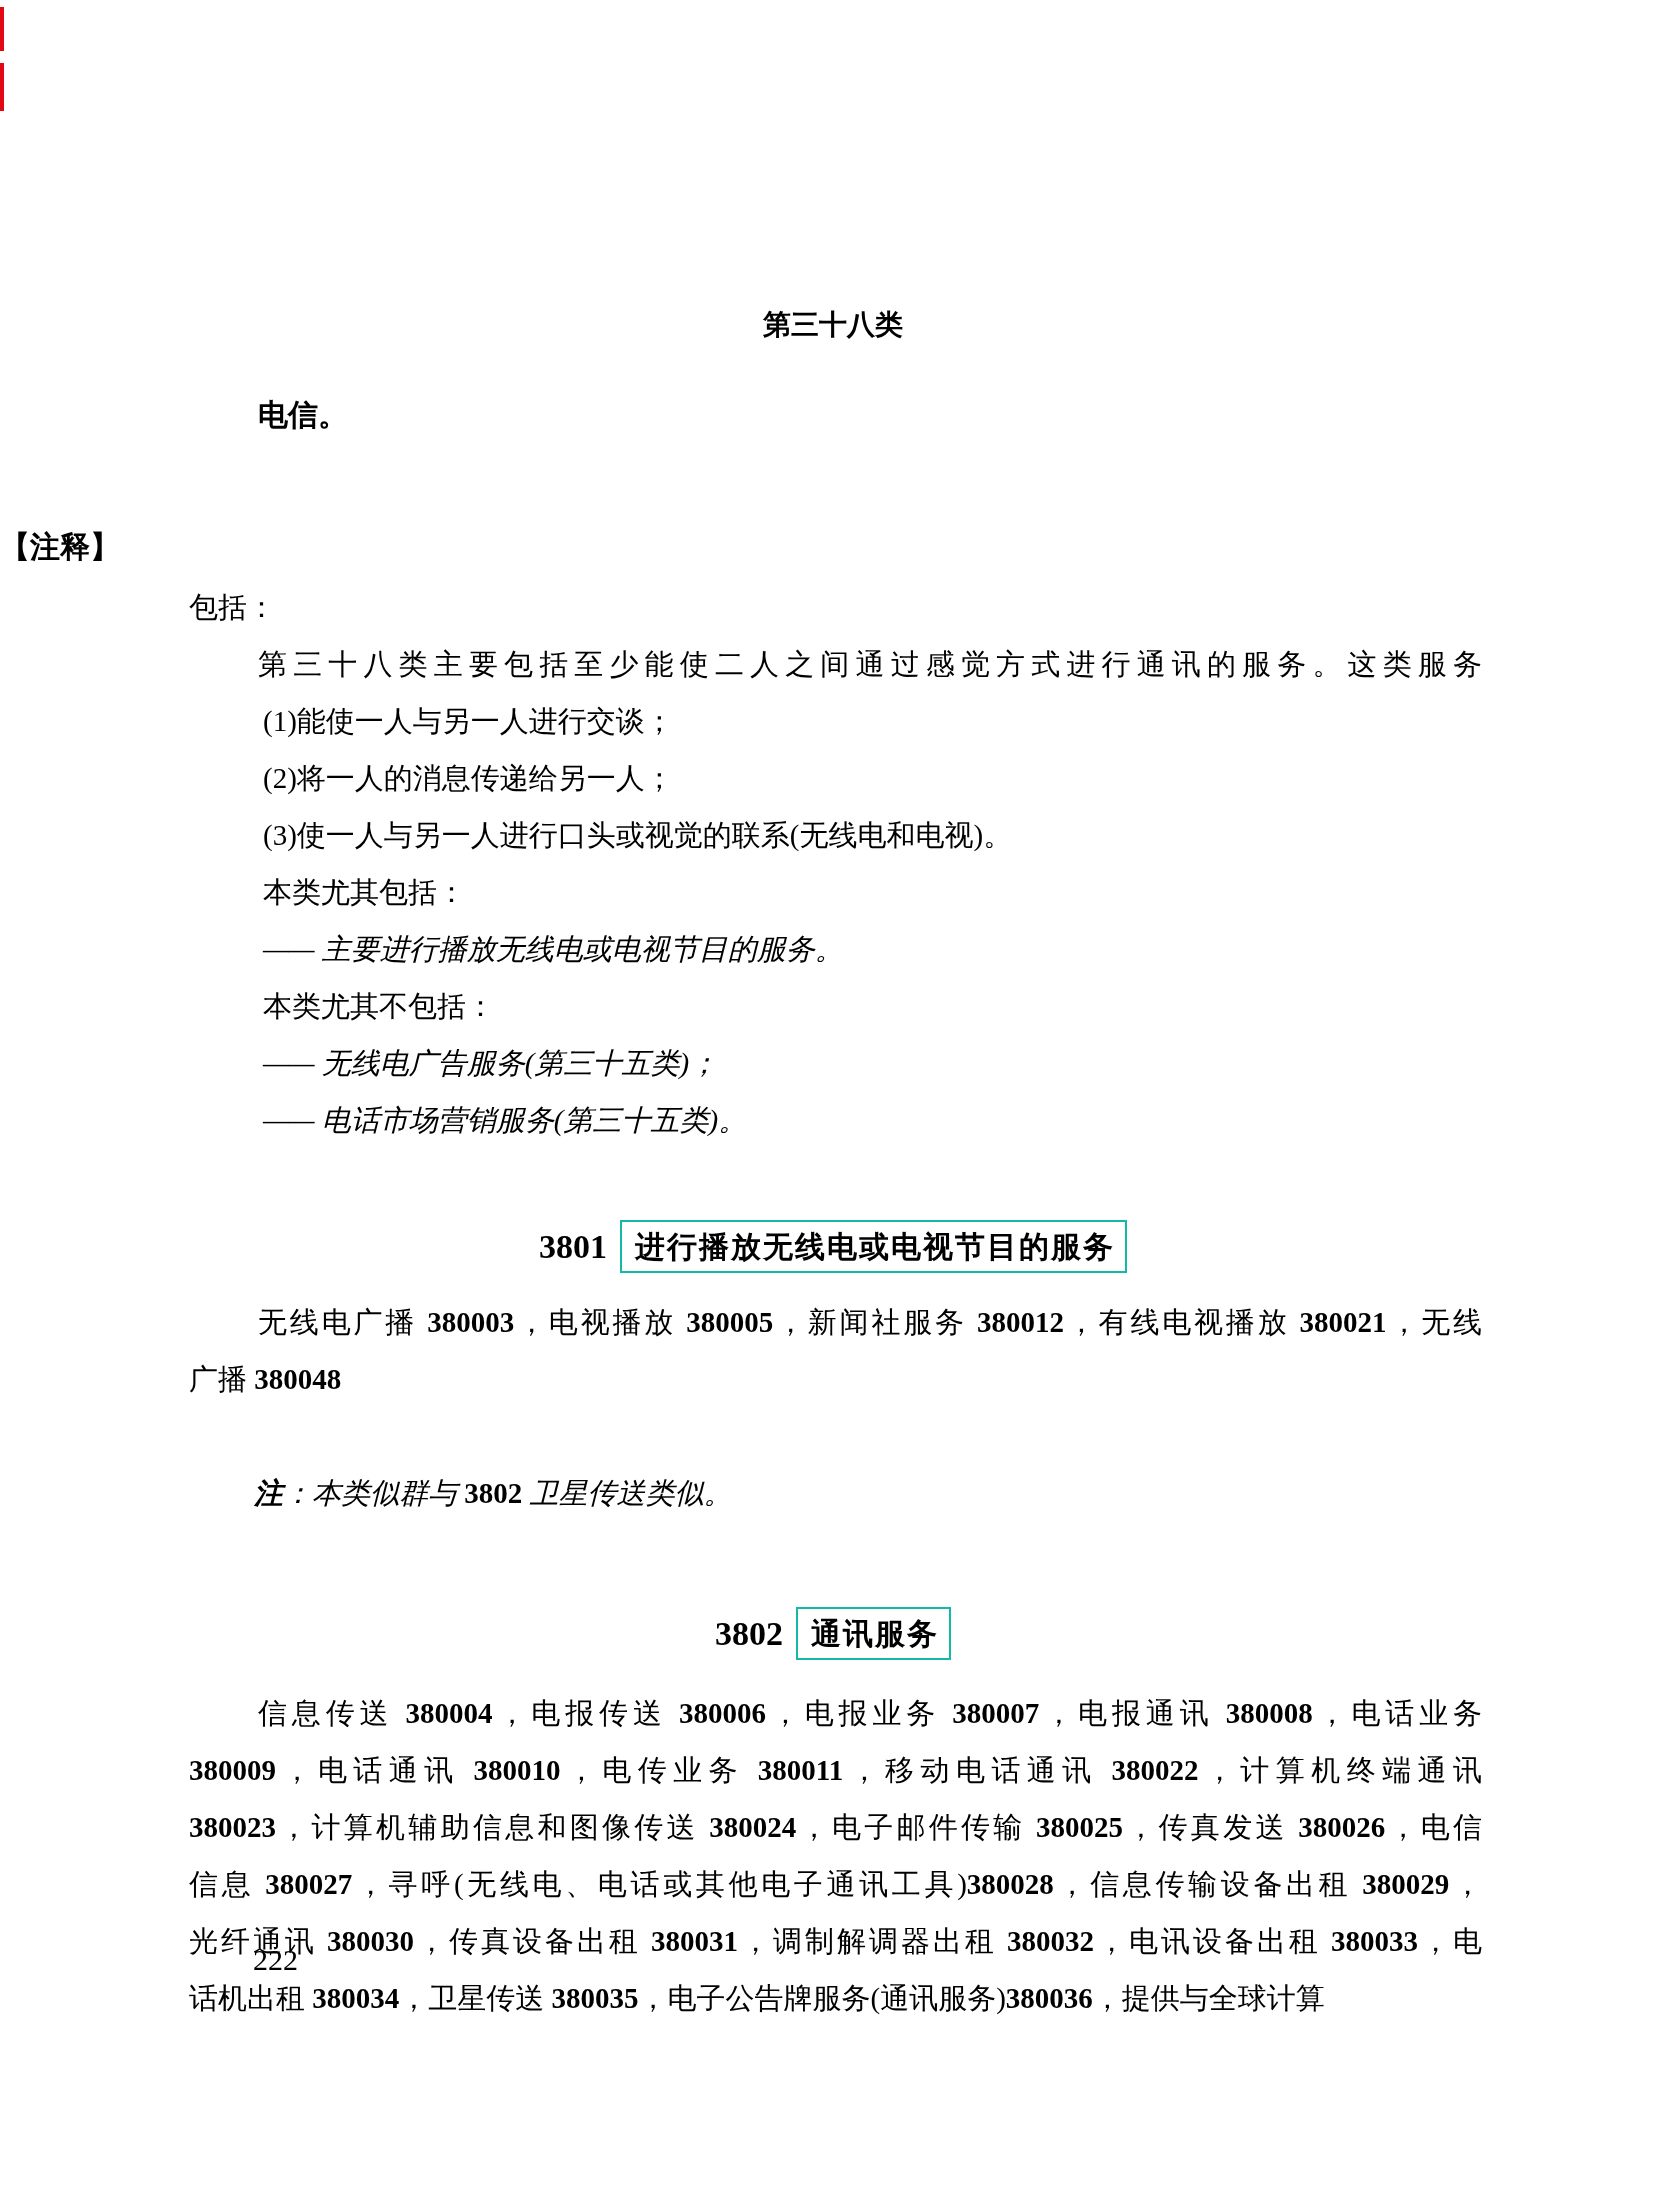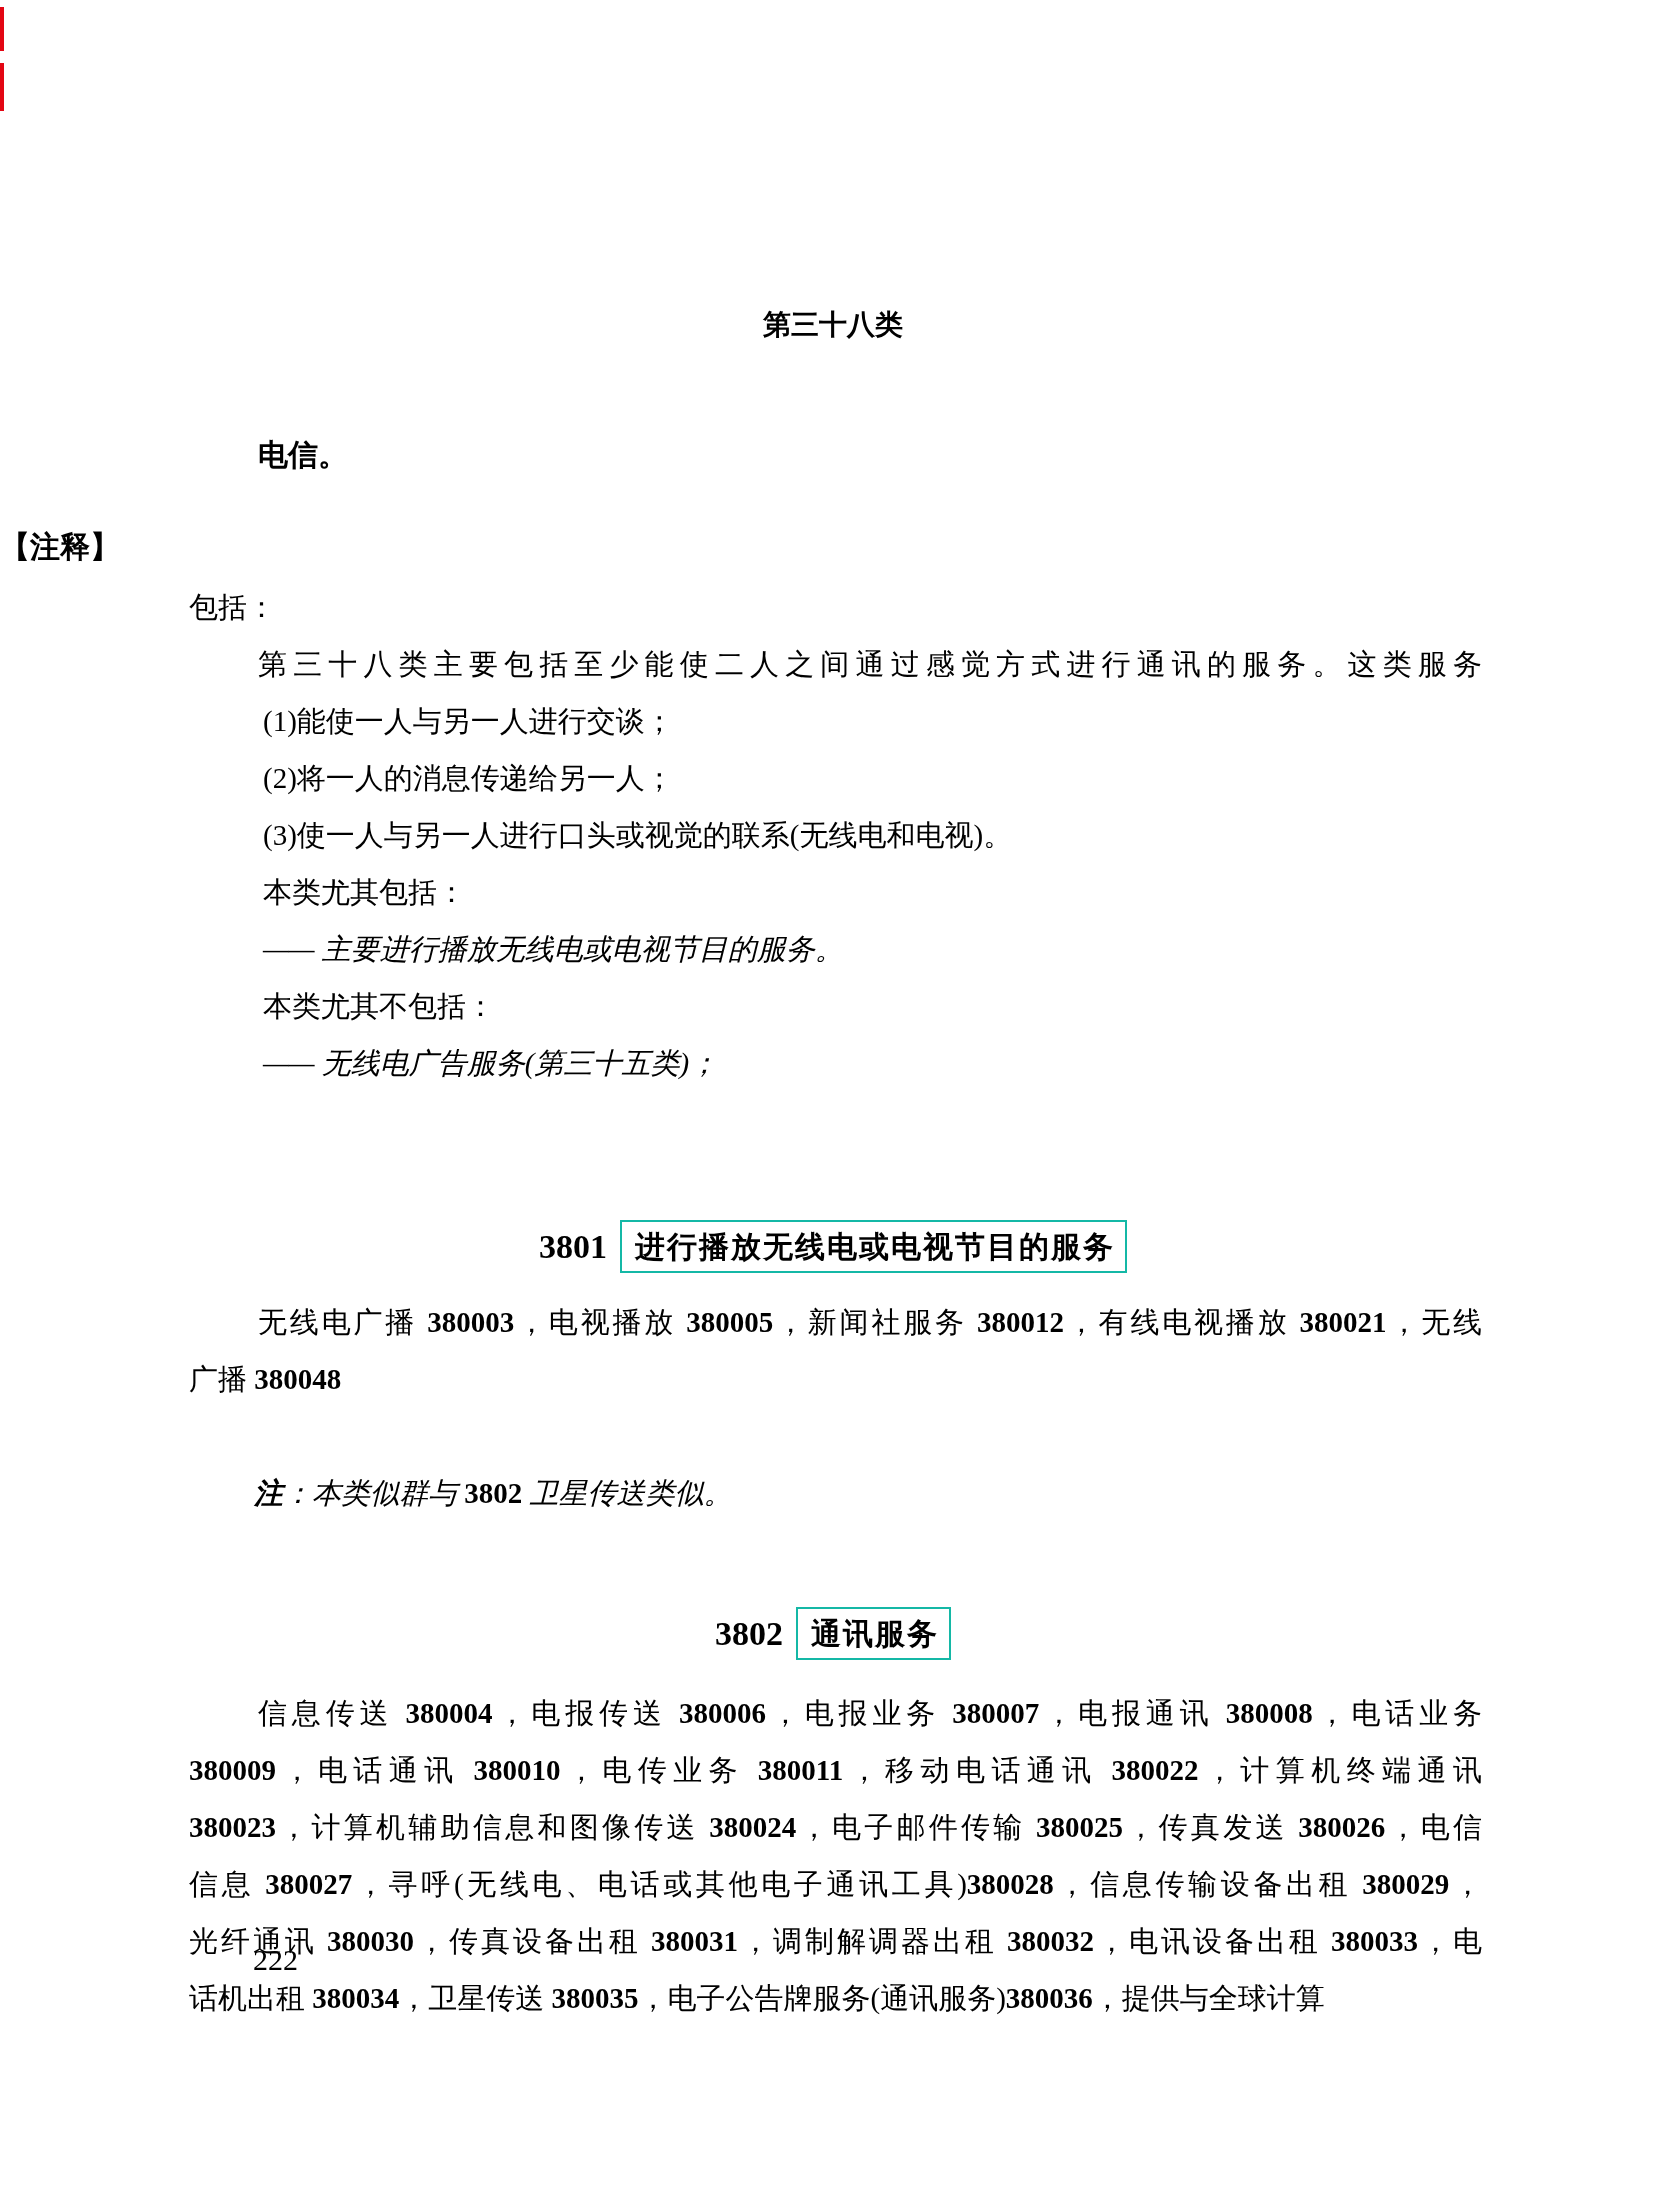--- a/index.html
+++ b/index.html
@@ -27,21 +27,21 @@
     top: 302px; left: 0; right: 0;
     margin: 0;
     text-align: center;
     font-family: "Liberation Sans", sans-serif;
     font-weight: bold;
     font-size: 28px;
     line-height: 46px;
   }
   .class-name {
     position: absolute;
-    top: 436px; left: 258px;
+    top: 396px; left: 258px;
     font-family: "Liberation Sans", sans-serif;
     font-weight: bold;
     font-size: 30px;
     line-height: 37px;
   }
   .notes-header {
     position: absolute;
     top: 528px; left: 0; right: 0;
     text-align: left;
     font-family: "Liberation Sans", sans-serif;
@@ -128,20 +128,21 @@
   <div class="textblock notes-body">
     <div class="ln">包括：</div>
     <div class="ln first jl">第三十八类主要包括至少能使二人之间通过感觉方式进行通讯的服务。这类服务</div>
     <div class="ln ind">(1)能使一人与另一人进行交谈；</div>
     <div class="ln ind">(2)将一人的消息传递给另一人；</div>
     <div class="ln ind">(3)使一人与另一人进行口头或视觉的联系(无线电和电视)。</div>
     <div class="ln ind">本类尤其包括：</div>
     <div class="ln ind k">—— 主要进行播放无线电或电视节目的服务。</div>
     <div class="ln ind">本类尤其不包括：</div>
     <div class="ln ind k">—— 无线电广告服务(第三十五类)；</div>
+    <div class="ln ind k">—— 电话市场营销服务(第三十五类)。</div>
   </div>
 
   <div class="sec-row r3801">
     <span class="sec-code">3801</span>
     <span class="sec-box">进行播放无线电或电视节目的服务</span>
   </div>
 
   <div class="textblock p3801">
     <div class="ln first jl">无线电广播 <span class="num">380003</span>，电视播放 <span class="num">380005</span>，新闻社服务 <span class="num">380012</span>，有线电视播放 <span class="num">380021</span>，无线</div>
     <div class="ln">广播 <span class="num">380048</span></div>

